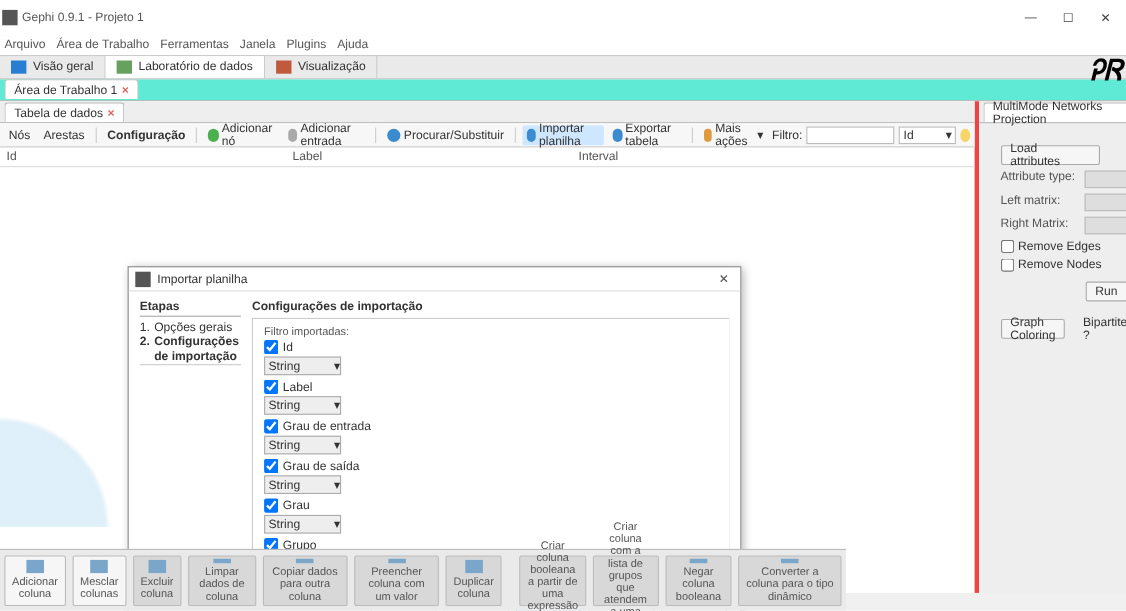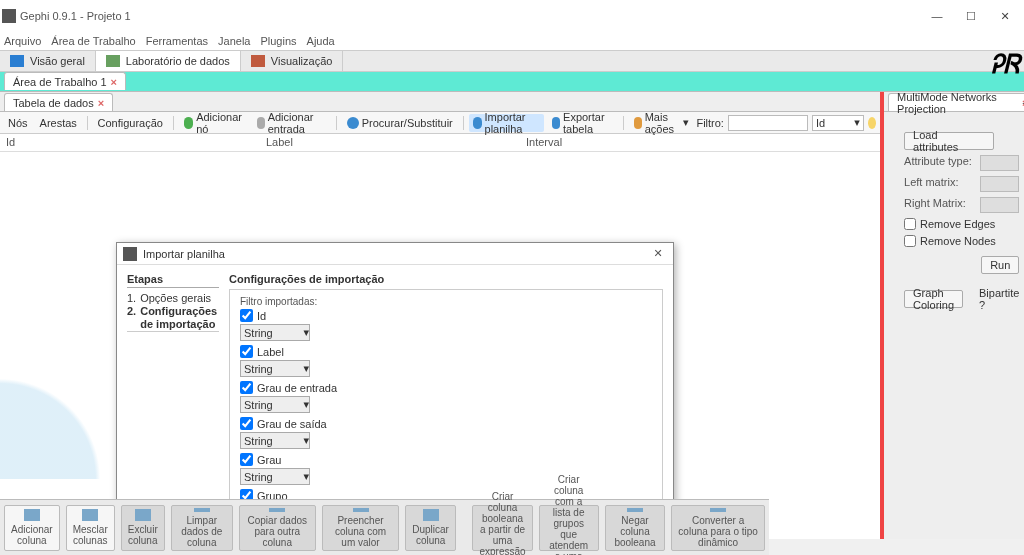--- a/index.html
+++ b/index.html
@@ -28,21 +28,21 @@
   
   .main{display:flex;height:447px}
   .left{flex:1;display:flex;flex-direction:column;border-right:4px solid #ef4444;position:relative;background:#fff}
   .right{width:255px;background:#eee;display:flex;flex-direction:column}
   
   .panetabs{height:20px;background:#eee;display:flex;align-items:flex-end;border-bottom:1px solid #bbb;padding-left:4px}
   
   .toolbar{height:22px;display:flex;align-items:center;gap:4px;padding:0 4px;border-bottom:1px solid #ccc;background:#f7f7f7}
   .toolbar .sep{width:1px;height:14px;background:#ccc;margin:0 2px}
   .tbtn{display:flex;align-items:center;gap:3px;height:18px;padding:0 4px;border-radius:2px;color:#555}
-  .tbtn.sel{font-weight:400}
+  .tbtn.sel{font-weight:700}
   .tbtn.hi{background:#cfe6ff}
   .tbtn .ic{width:12px;height:12px;border-radius:6px}
   .ic-green{background:#4caf50}
   .ic-grey{background:#aaa}
   .ic-blue{background:#3b8bd0}
   .ic-or{background:#e09a3e}
   .filter-lbl{margin-left:auto}
   .filter-input{width:80px;height:16px;border:1px solid #bbb;background:#fff}
   .filter-sel{width:72px;height:16px;border:1px solid #bbb;background:#fff;display:flex;align-items:center;justify-content:space-between;padding:0 3px}
   .bulb{width:12px;height:12px;background:#f7d569;border-radius:50%}

